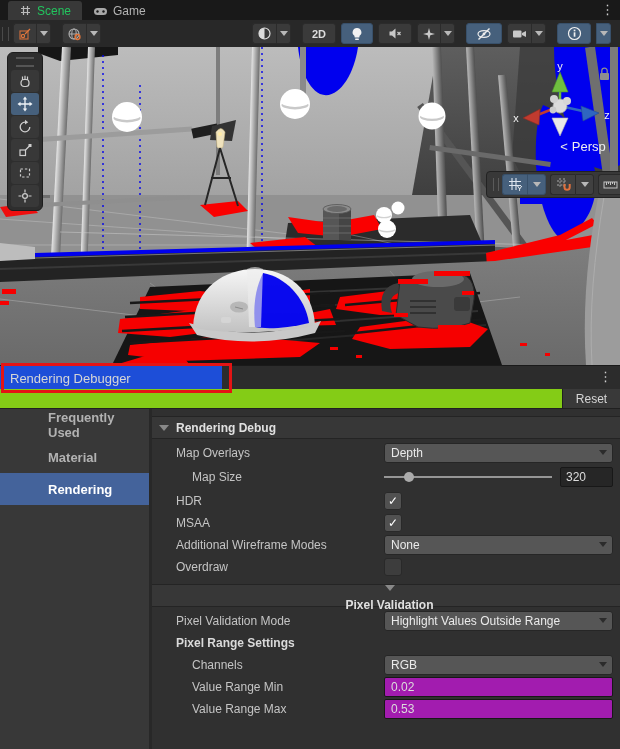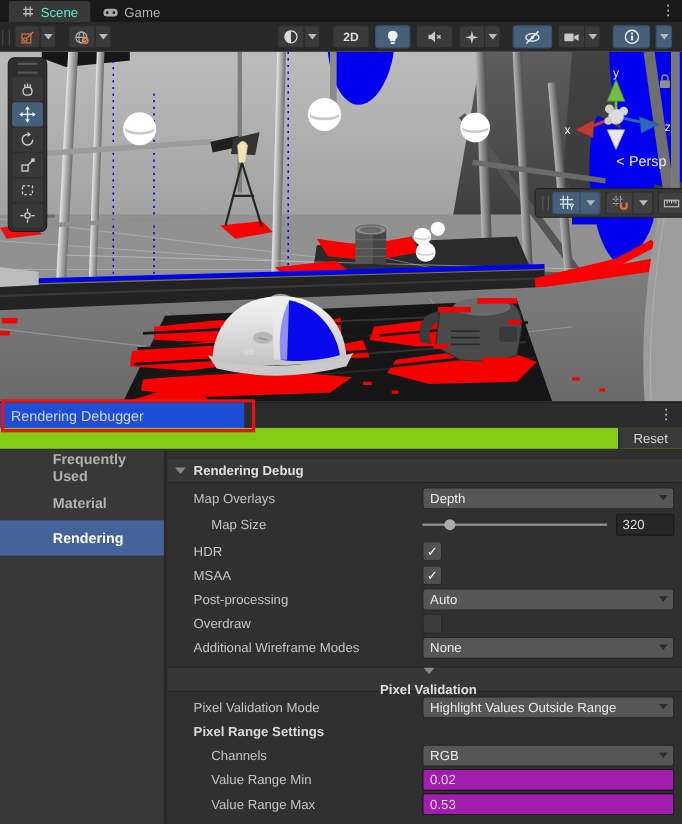--- a/index.html
+++ b/index.html
@@ -2,21 +2,21 @@
 <html><head>
 <meta charset="utf-8">
 <style>
   html,body{margin:0;padding:0;background:#111;}
   .window{position:relative;width:620px;height:749px;background:#282828;
     font-family:"Liberation Sans",sans-serif;color:#c8c8c8;overflow:hidden;
     -webkit-font-smoothing:antialiased;}
   
   .tabbar{position:absolute;left:0;top:0;width:620px;height:20px;background:#191919;display:flex;align-items:flex-end;}
   .tab{height:19px;display:flex;align-items:center;gap:5px;padding:0 11px;font-size:12px;color:#b4b4b4;}
-  .tab.active{background:#383838;color:#5eead4;border-radius:3px 3px 0 0;margin-left:8px;}
+  .tab.active{background:#383838;color:#22c55e;border-radius:3px 3px 0 0;margin-left:8px;}
   .tab .ticon{display:flex;align-items:center;}
   .kebab{position:absolute;right:6px;top:1px;font-size:13px;color:#d0d0d0;line-height:18px;letter-spacing:0;cursor:default;}
   
   .stoolbar{position:absolute;left:0;top:20px;width:620px;height:27px;background:#282828;border-bottom:1px solid #191919;display:flex;align-items:center;}
   .grip{width:5px;height:14px;border-left:1px solid #4a4a4a;border-right:1px solid #4a4a4a;margin:0 4px 0 2px;}
   .tbtn{height:19px;background:#3a3a3a;border:1px solid #2b2b2b;border-radius:3px;display:flex;align-items:center;justify-content:center;padding:0 4px;margin-right:5px;}
   .tbtn.seg{border-radius:3px 0 0 3px;margin-right:0;border-right:none;}
   .tbtn.arrowseg{border-radius:0 3px 3px 0;width:13px;padding:0;}
   .tbtn.on{background:#46607c;border-color:#38506a;}
   .tbtn .lbl2d{font-size:11px;font-weight:bold;color:#dedede;}
@@ -565,47 +565,38 @@
 
       <div class="row">
         <span class="lbl">MSAA</span>
         <div class="ctrl">
             <div class="cb">
               <span>✓</span>
             </div>
           </div>
       </div>
 
-      <div class="row">
-        <span class="lbl">Post-processing</span>
-        <div class="ctrl">
-            <div class="dd">
-              <span>Auto</span>
-              <span class="dd-arrow"></span>
-            </div>
-          </div>
-      </div>
-
-      <div class="row">
-        <span class="lbl">Overdraw</span>
-        <div class="ctrl">
-            <div class="cb unchecked"></div>
-          </div>
-      </div>
 
       <div class="row">
         <span class="lbl">Additional Wireframe Modes</span>
         <div class="ctrl">
             <div class="dd">
               <span>None</span>
               <span class="dd-arrow"></span>
             </div>
           </div>
       </div>
 
+      <div class="row">
+        <span class="lbl">Overdraw</span>
+        <div class="ctrl">
+            <div class="cb unchecked"></div>
+          </div>
+      </div>
+
       <div class="sec-h second">
         <span class="fold"></span>
         <span class="sec-t">Pixel Validation</span>
       </div>
 
       <div class="row">
         <span class="lbl">Pixel Validation Mode</span>
         <div class="ctrl">
             <div class="dd">
               <span>Highlight Values Outside Range</span>

